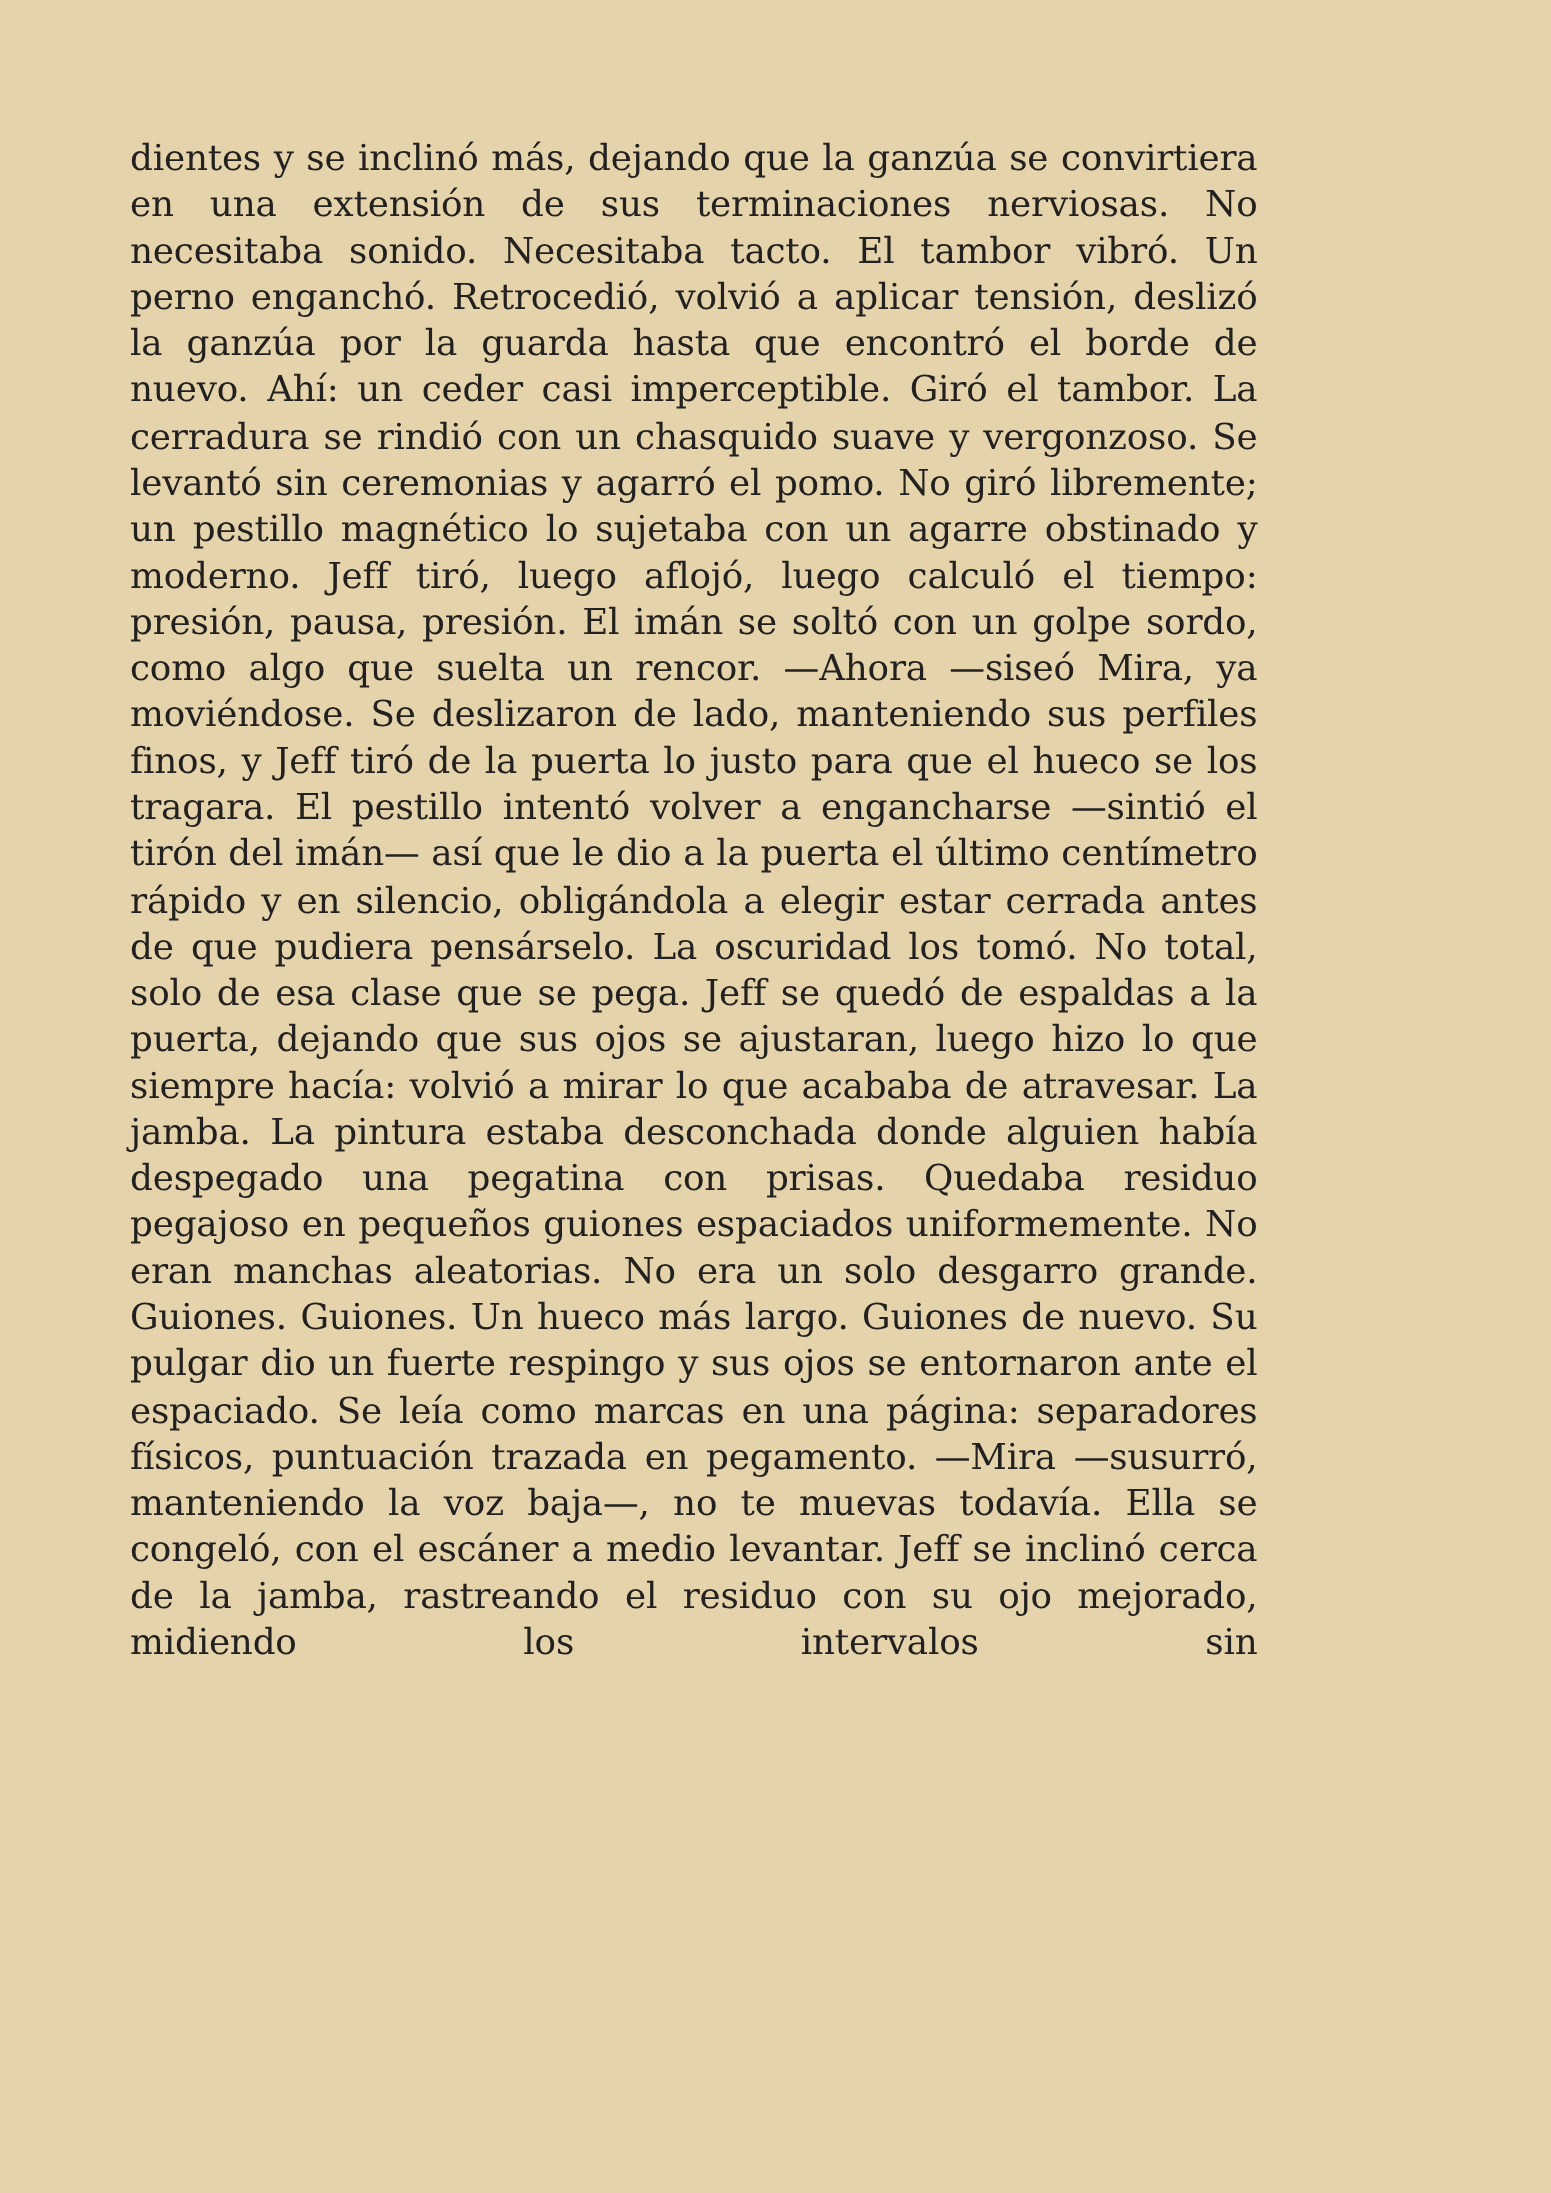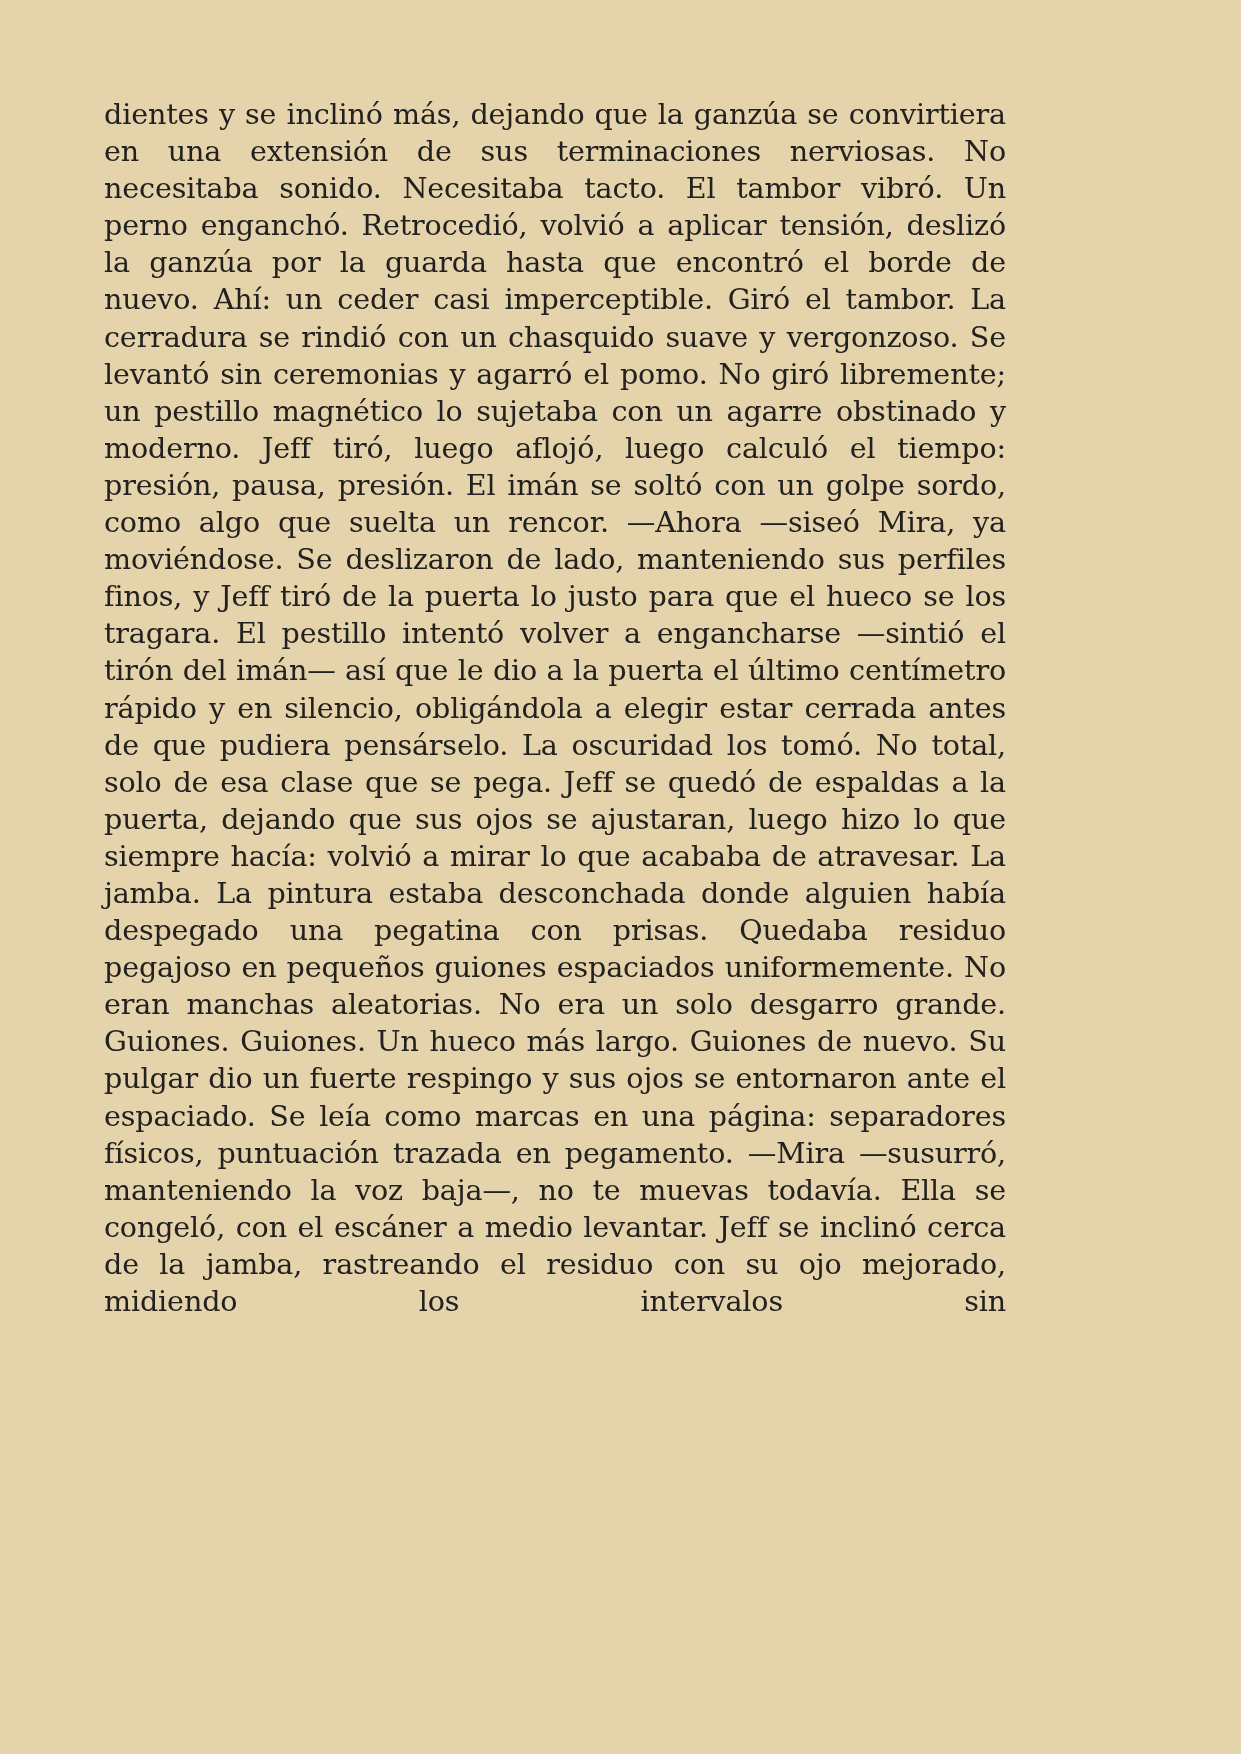--- a/index.html
+++ b/index.html
@@ -19,21 +19,21 @@
     position: relative;
     width: 1241px;
     height: 1754px;
     background: #e4d3ab;
     box-sizing: border-box;
   }
 
   #text-column {
     position: absolute;
     left: 104px;
-    top: 96px;
+    top: 108px;
     width: 902px;
   }
 
   .body-text {
     margin: 0;
     padding: 0;
     color: #23211f;
     font-family: "DejaVu Serif", "Liberation Serif", serif;
     font-size: 28.6px;
     line-height: 37.1px;

